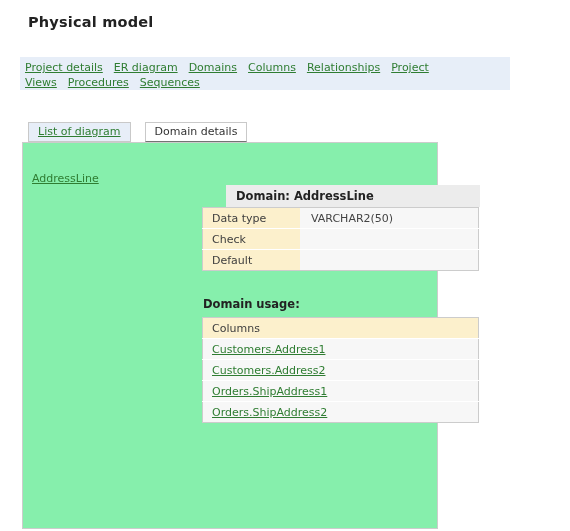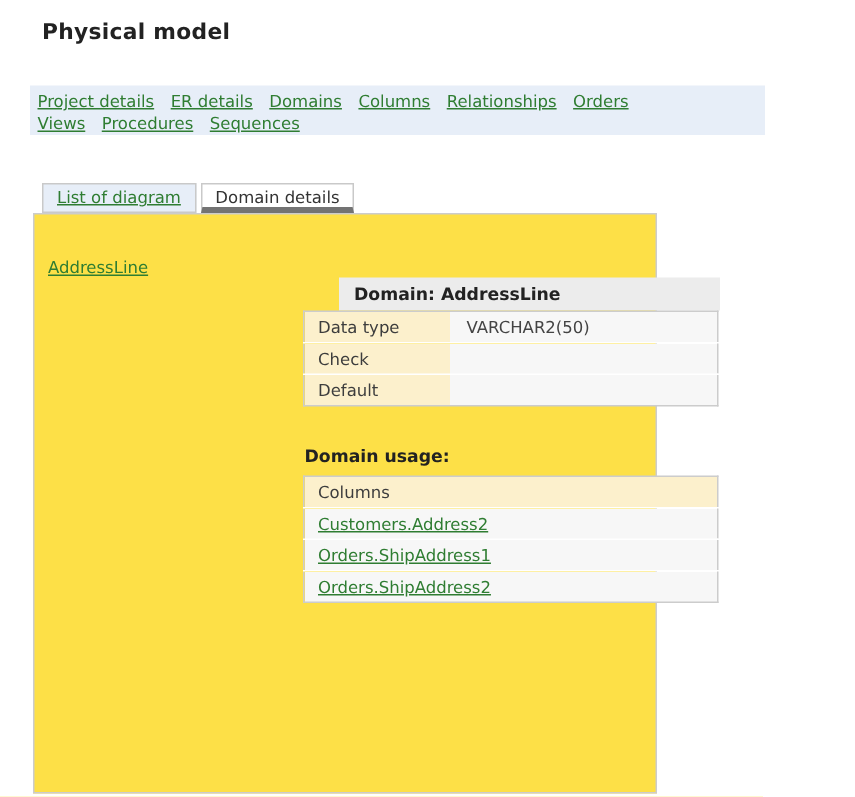--- a/index.html
+++ b/index.html
@@ -72,33 +72,33 @@
     background: #e7eef8;
     border-bottom: 1px solid #c9c9c9;
   }
   .tab.inactive a {
     color: #2f7d32;
     text-decoration: underline;
   }
   .tab.active {
     background: #ffffff;
     color: #333333;
-    border-bottom: 4px solid #737373;
-    margin-left: 3px;
+    border-bottom: 1px solid #737373;
+    margin-left: 14px;
   }
 
   
   .content-panel {
     position: absolute;
     left: 22px;
     top: 142px;
     width: 416px;
     height: 387px;
     border: 1px solid #cccccc;
-    background: #fde047;
+    background: #86efac;
     box-sizing: border-box;
   }
 
   
   .domain-list {
     position: absolute;
     left: 9px;
     top: 29px;
     width: 150px;
   }
@@ -181,21 +181,21 @@
     font-size: 11px;
   }
 </style>
 </head>
 <body>
 
 <div class="page-title">Physical model</div>
 
 <div class="nav-bar">
   <span class="nav-row">
-    <a href="#">Project details</a><a href="#">ER details</a><a href="#">Domains</a><a href="#">Columns</a><a href="#">Relationships</a><a href="#">Orders</a>
+    <a href="#">Project details</a><a href="#">ER diagram</a><a href="#">Domains</a><a href="#">Columns</a><a href="#">Relationships</a><a href="#">Project</a>
   </span>
   <span class="nav-row">
     <a href="#">Views</a><a href="#">Procedures</a><a href="#">Sequences</a>
   </span>
 </div>
 
 <div class="tab-strip">
   <div class="tab inactive">
     <a href="#">List of diagram</a>
   </div>
@@ -234,20 +234,25 @@
 
     <div class="section-heading">Domain usage:</div>
 
     <table class="data-table usage-table">
       <tbody>
         <tr>
           <th class="usage-head">Columns</th>
         </tr>
         <tr>
           <td class="usage-cell">
+            <a href="#">Customers.Address1</a>
+          </td>
+        </tr>
+        <tr>
+          <td class="usage-cell">
             <a href="#">Customers.Address2</a>
           </td>
         </tr>
         <tr>
           <td class="usage-cell">
             <a href="#">Orders.ShipAddress1</a>
           </td>
         </tr>
         <tr>
           <td class="usage-cell">

